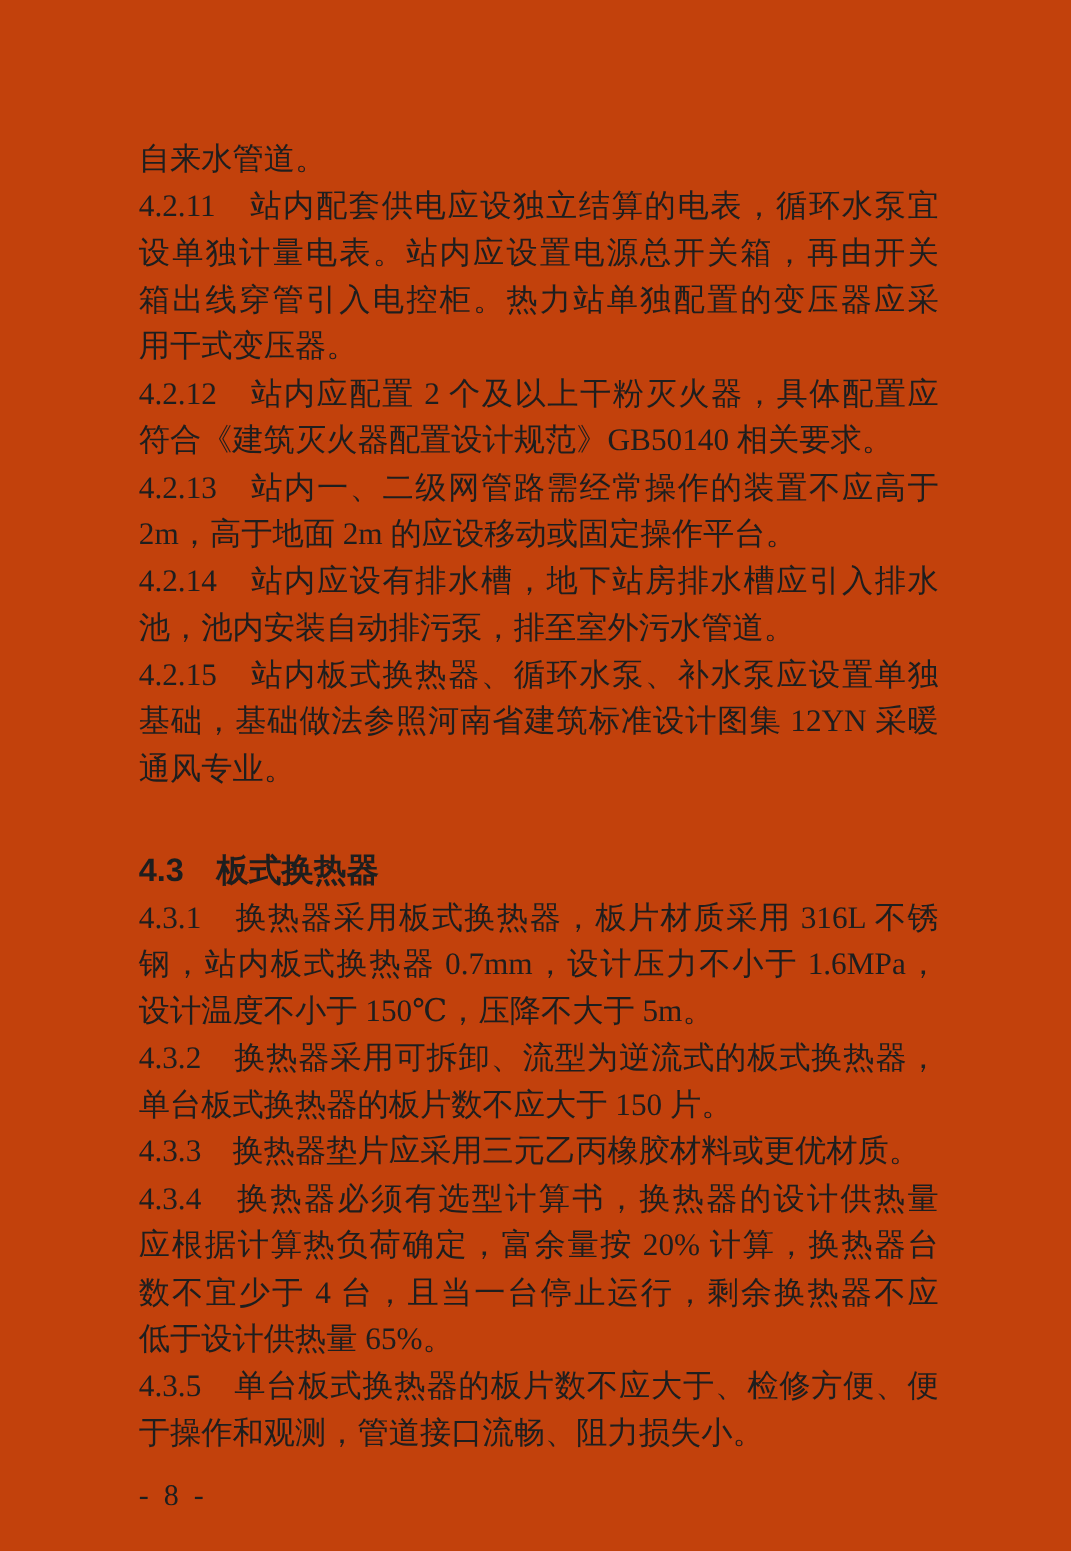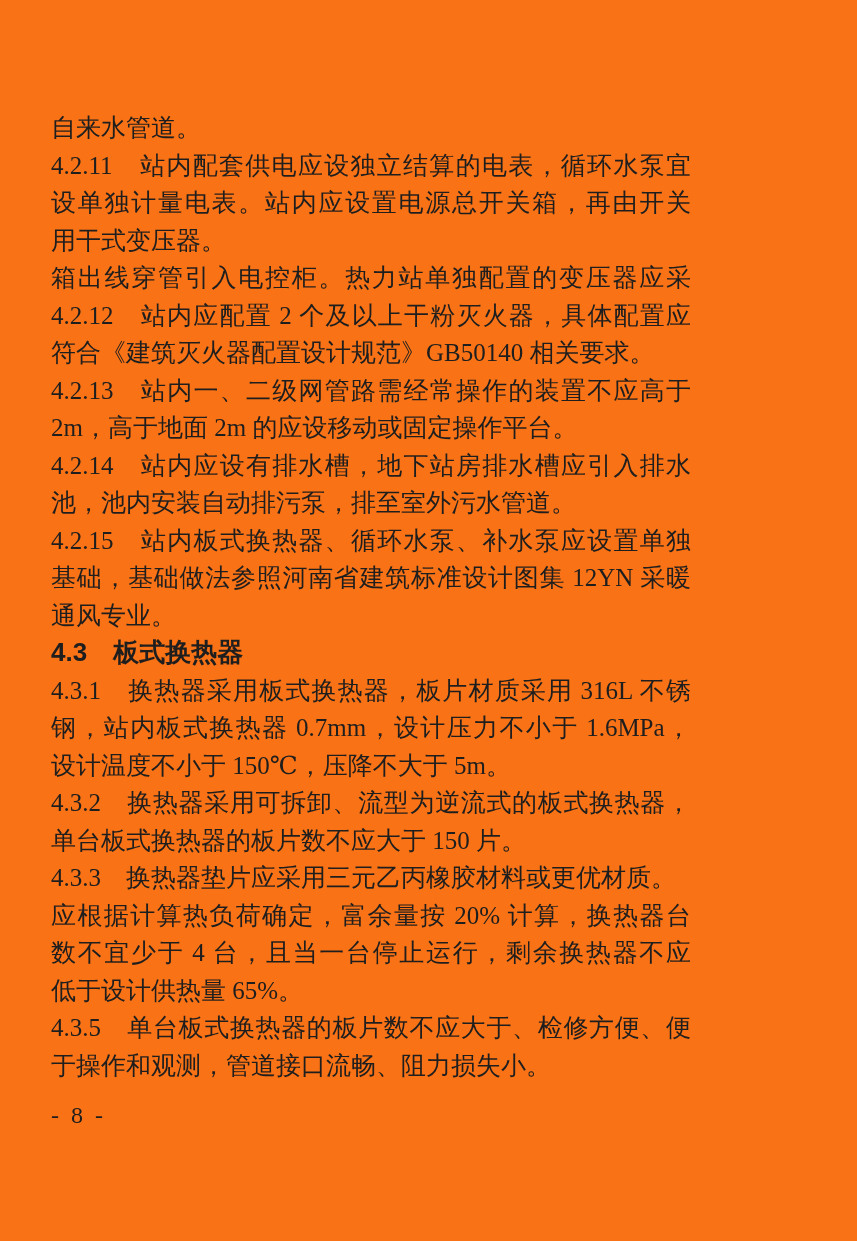--- a/index.html
+++ b/index.html
@@ -9,75 +9,77 @@
   body {
     width: 857px;
     height: 1241px;
     background: #ffffff;
     overflow: hidden;
   }
   .page {
     box-sizing: border-box;
     width: 857px;
     height: 1241px;
-    padding: 109px 105px 0 51px;
-    background: #f97316;
+    padding: 109px 105px 0 111px;
+    background: #c2410c;
     color: #1e1e1e;
     font-family: "Liberation Serif", "DejaVu Serif", serif;
     font-size: 25px;
     line-height: 37.5px;
   }
   .col {
     width: 640px;
   }
   .ln {
     white-space: normal;
     text-align: left;
   }
   .jst {
     text-align: justify;
     text-align-last: justify;
   }
   .hd {
     font-family: "Liberation Sans", "DejaVu Sans", sans-serif;
     font-weight: bold;
     font-size: 26px;
+    margin-top: 44px;
   }
   .footer {
     margin-top: 13px;
     font-size: 24px;
     letter-spacing: 3px;
   }
 </style>
 </head>
 <body>
 
 <div class="page">
   <div class="col">
     <div class="ln">自来水管道。</div>
     <div class="ln jst">4.2.11　站内配套供电应设独立结算的电表，循环水泵宜</div>
     <div class="ln jst">设单独计量电表。站内应设置电源总开关箱，再由开关</div>
+    <div class="ln jst">箱出线穿管引入电控柜。热力站单独配置的变压器应采</div>
     <div class="ln">用干式变压器。</div>
-    <div class="ln jst">箱出线穿管引入电控柜。热力站单独配置的变压器应采</div>
     <div class="ln jst">4.2.12　站内应配置 2 个及以上干粉灭火器，具体配置应</div>
     <div class="ln">符合《建筑灭火器配置设计规范》GB50140 相关要求。</div>
     <div class="ln jst">4.2.13　站内一、二级网管路需经常操作的装置不应高于</div>
     <div class="ln">2m，高于地面 2m 的应设移动或固定操作平台。</div>
     <div class="ln jst">4.2.14　站内应设有排水槽，地下站房排水槽应引入排水</div>
     <div class="ln">池，池内安装自动排污泵，排至室外污水管道。</div>
     <div class="ln jst">4.2.15　站内板式换热器、循环水泵、补水泵应设置单独</div>
     <div class="ln jst">基础，基础做法参照河南省建筑标准设计图集 12YN 采暖</div>
     <div class="ln">通风专业。</div>
     <div class="ln hd">4.3　板式换热器</div>
     <div class="ln jst">4.3.1　换热器采用板式换热器，板片材质采用 316L 不锈</div>
     <div class="ln jst">钢，站内板式换热器 0.7mm，设计压力不小于 1.6MPa，</div>
     <div class="ln">设计温度不小于 150℃，压降不大于 5m。</div>
     <div class="ln jst">4.3.2　换热器采用可拆卸、流型为逆流式的板式换热器，</div>
     <div class="ln">单台板式换热器的板片数不应大于 150 片。</div>
     <div class="ln">4.3.3　换热器垫片应采用三元乙丙橡胶材料或更优材质。</div>
+    <div class="ln jst">4.3.4　换热器必须有选型计算书，换热器的设计供热量</div>
     <div class="ln jst">应根据计算热负荷确定，富余量按 20% 计算，换热器台</div>
     <div class="ln jst">数不宜少于 4 台，且当一台停止运行，剩余换热器不应</div>
     <div class="ln">低于设计供热量 65%。</div>
     <div class="ln jst">4.3.5　单台板式换热器的板片数不应大于、检修方便、便</div>
     <div class="ln">于操作和观测，管道接口流畅、阻力损失小。</div>
   </div>
   <div class="footer">- 8 -</div>
 </div>
 
 </body></html>

